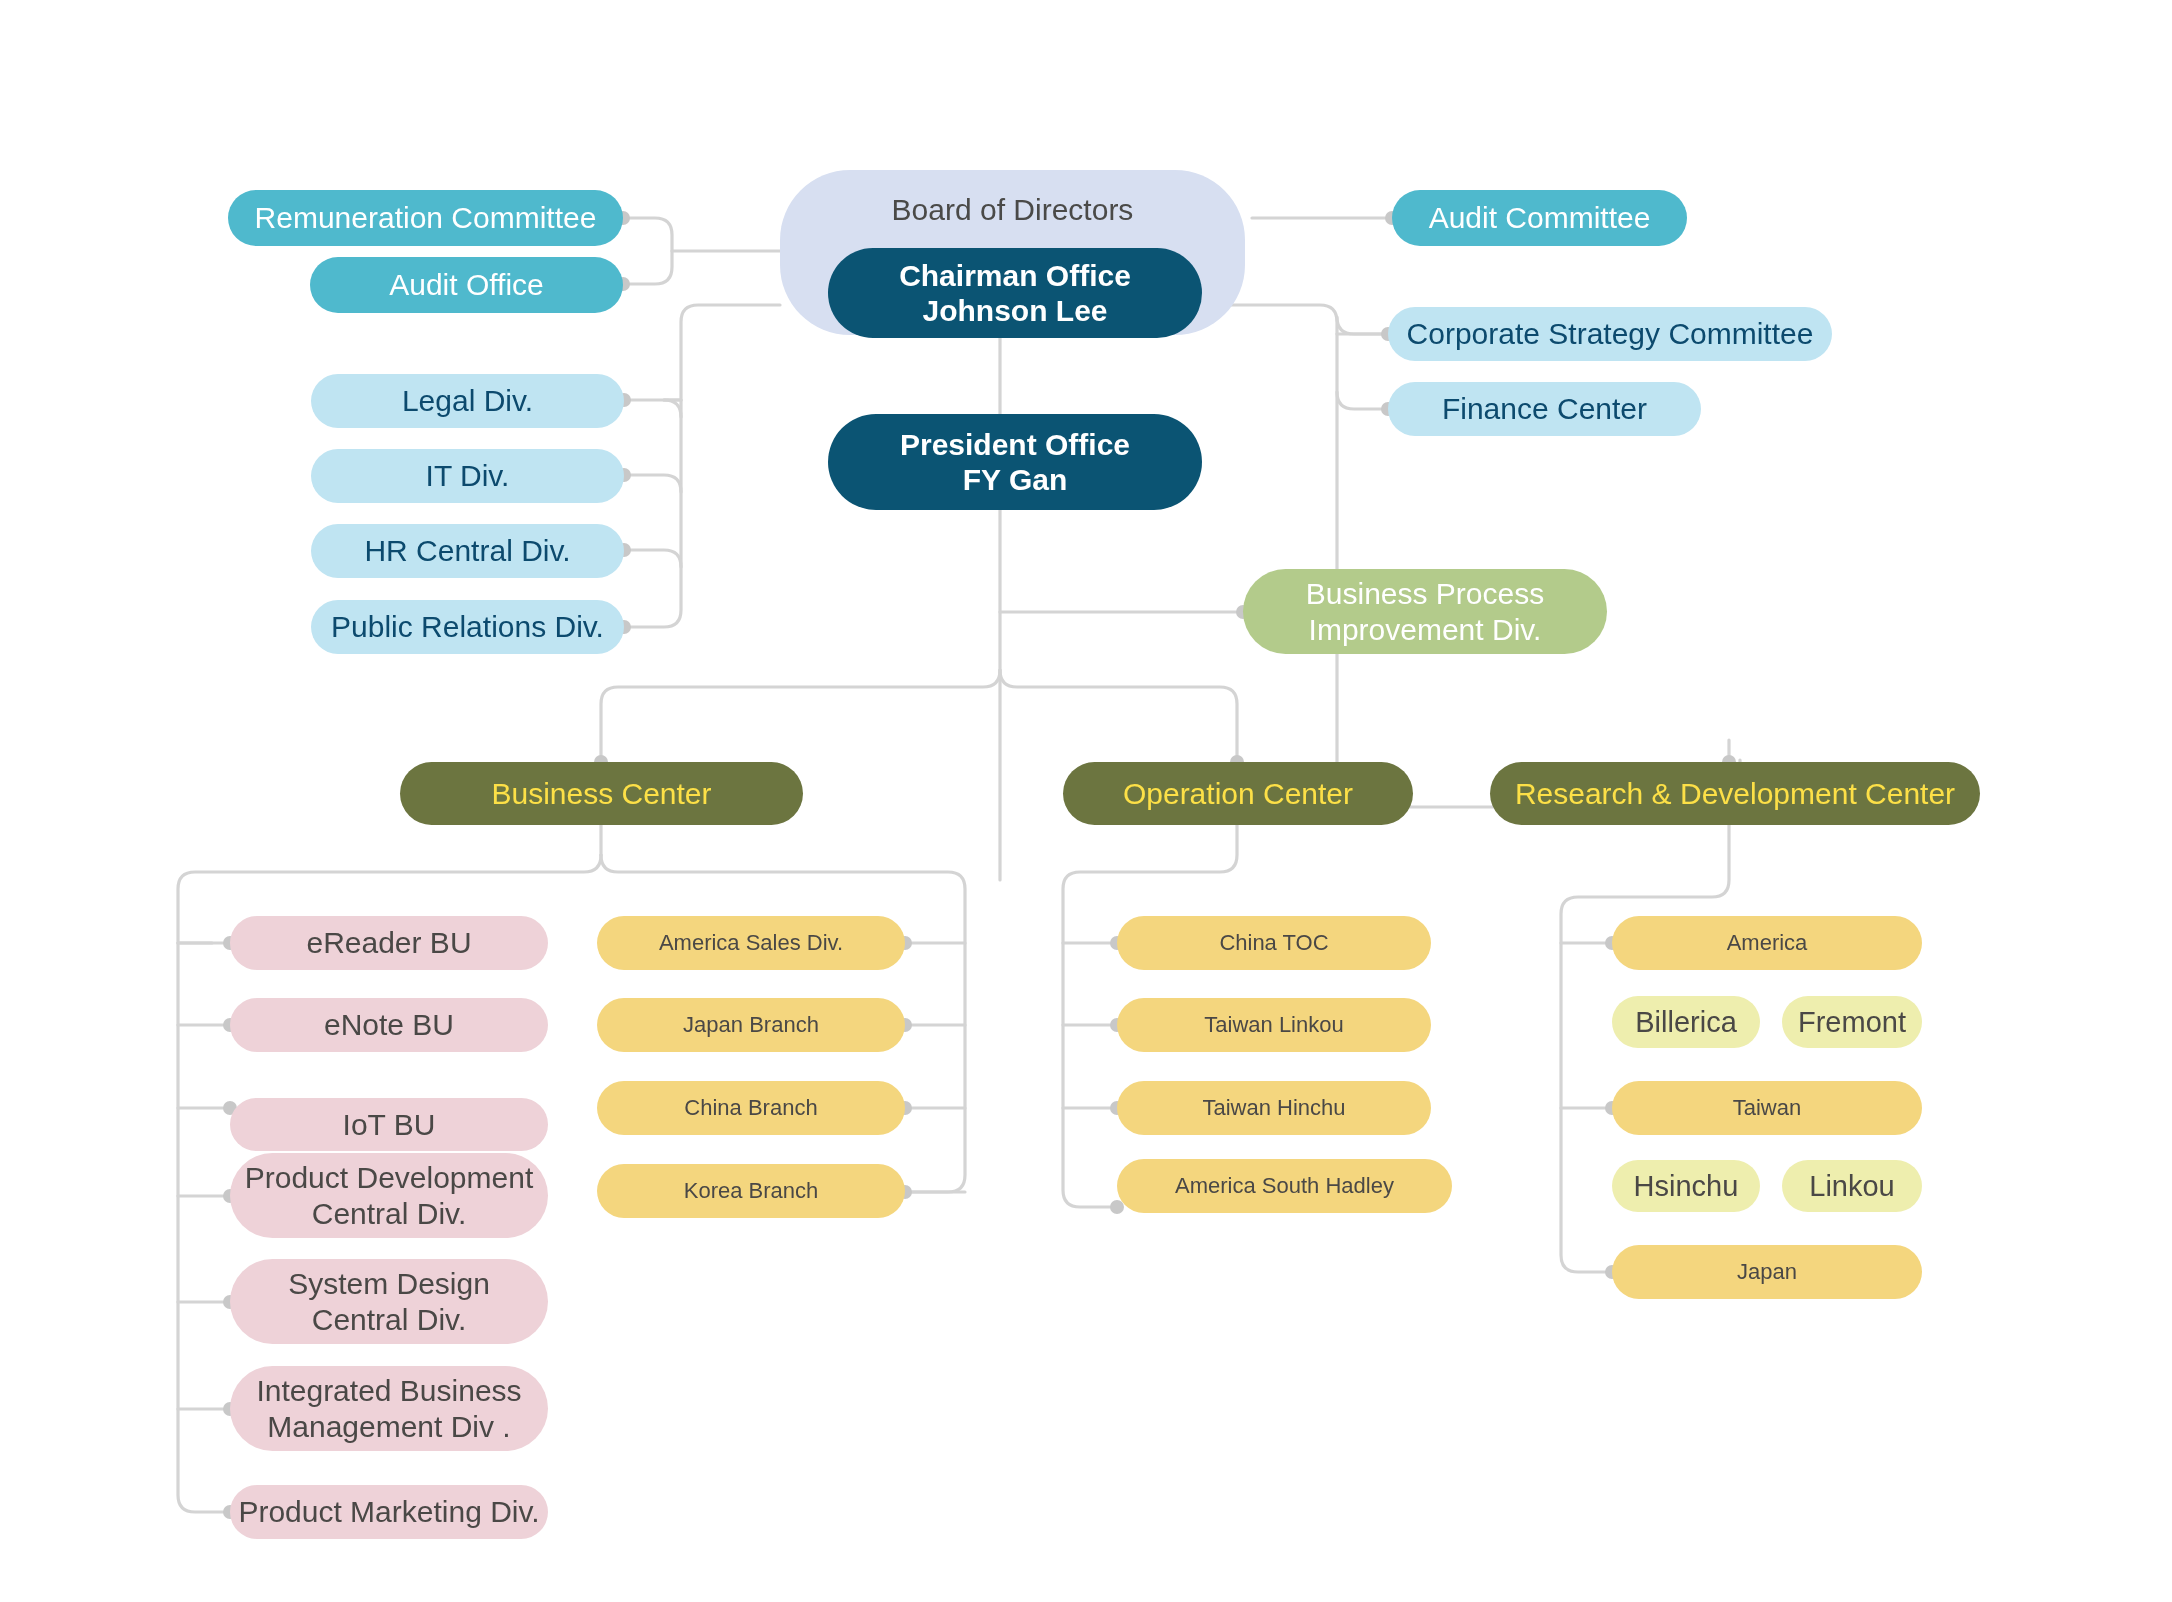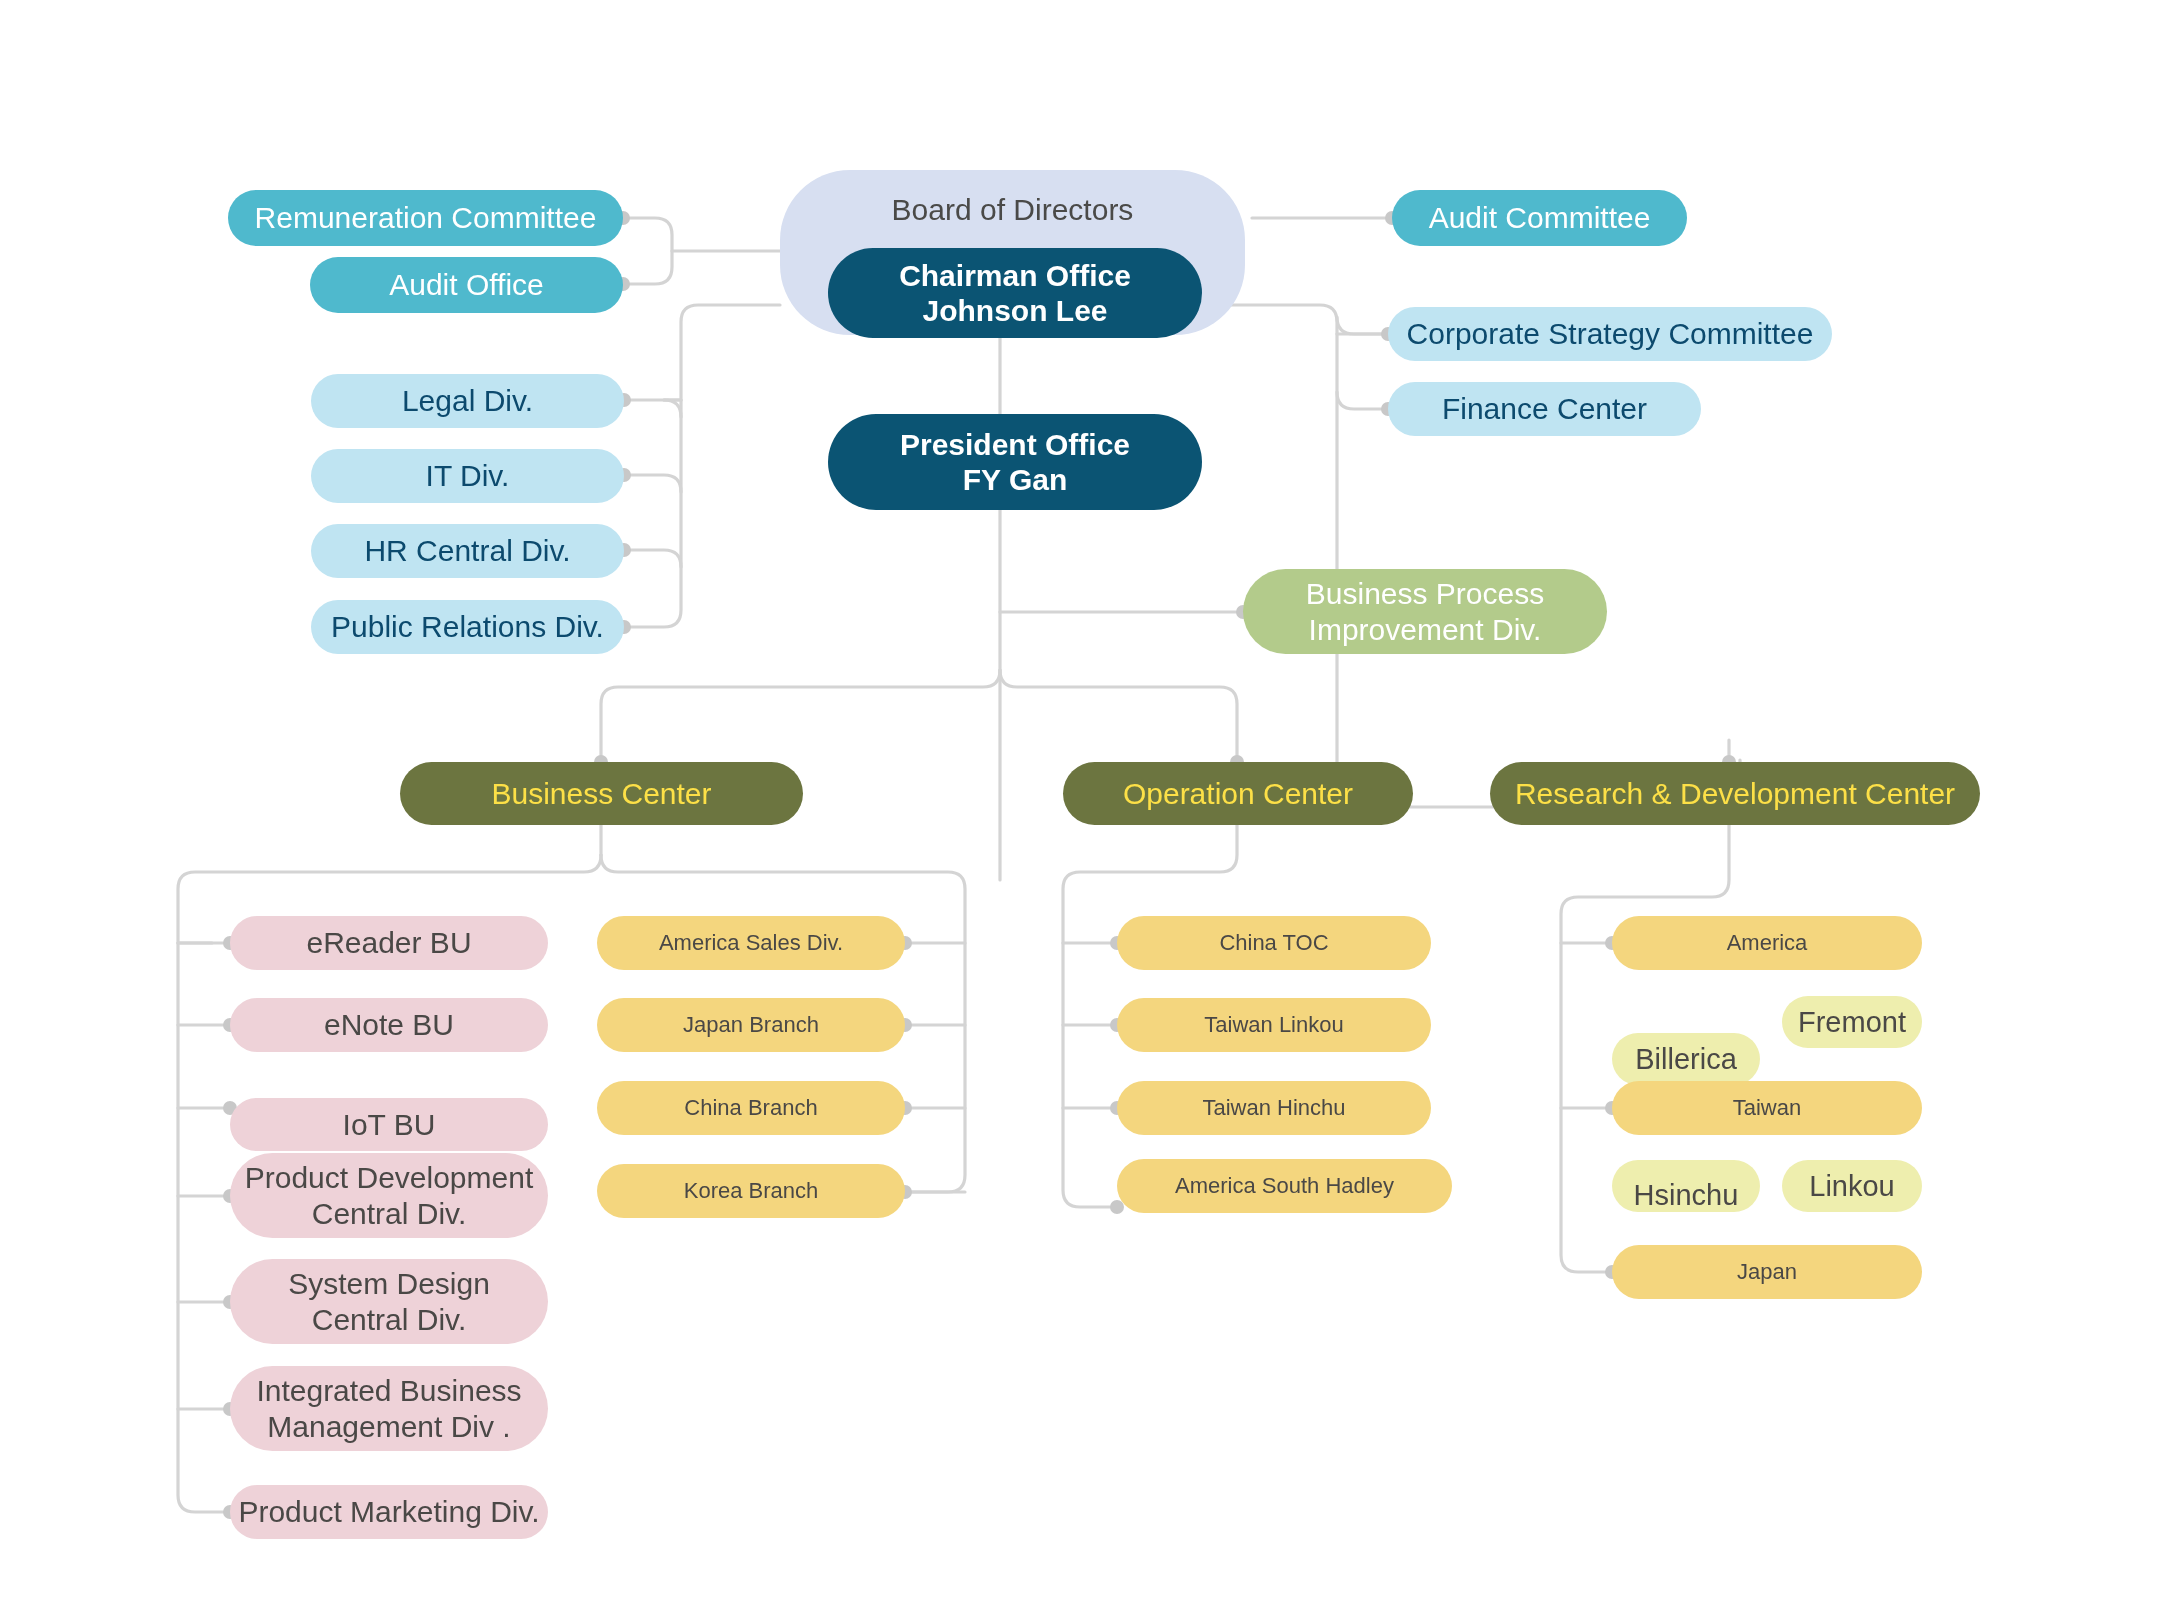--- a/index.html
+++ b/index.html
@@ -232,31 +232,31 @@
   <div class="node pill n-yellow" style="left:1117px;top:1081px;width:314px;height:54px;">
     <span>Taiwan Hinchu</span>
   </div>
   <div class="node pill n-yellow" style="left:1612px;top:916px;width:310px;height:54px;">
     <span>America</span>
   </div>
 
   <div class="node pill n-yellow" style="left:1117px;top:1159px;width:335px;height:54px;">
     <span>America South Hadley</span>
   </div>
-  <div class="node pill n-paleyellow" style="left:1612px;top:996px;width:148px;height:52px;margin-top:37px;">
+  <div class="node pill n-paleyellow" style="left:1612px;top:996px;width:148px;height:52px;">
     <span>Billerica</span>
   </div>
   <div class="node pill n-paleyellow" style="left:1782px;top:996px;width:140px;height:52px;">
     <span>Fremont</span>
   </div>
 
   <div class="node pill n-yellow" style="left:1612px;top:1081px;width:310px;height:54px;">
     <span>Taiwan</span>
   </div>
-  <div class="node pill n-paleyellow" style="left:1612px;top:1160px;width:148px;height:52px;align-items:flex-end;">
+  <div class="node pill n-paleyellow" style="left:1612px;top:1160px;width:148px;height:52px;">
     <span>Hsinchu</span>
   </div>
   <div class="node pill n-paleyellow" style="left:1782px;top:1160px;width:140px;height:52px;">
     <span>Linkou</span>
   </div>
 
   <div class="node pill n-yellow" style="left:1612px;top:1245px;width:310px;height:54px;">
     <span>Japan</span>
   </div>
 

